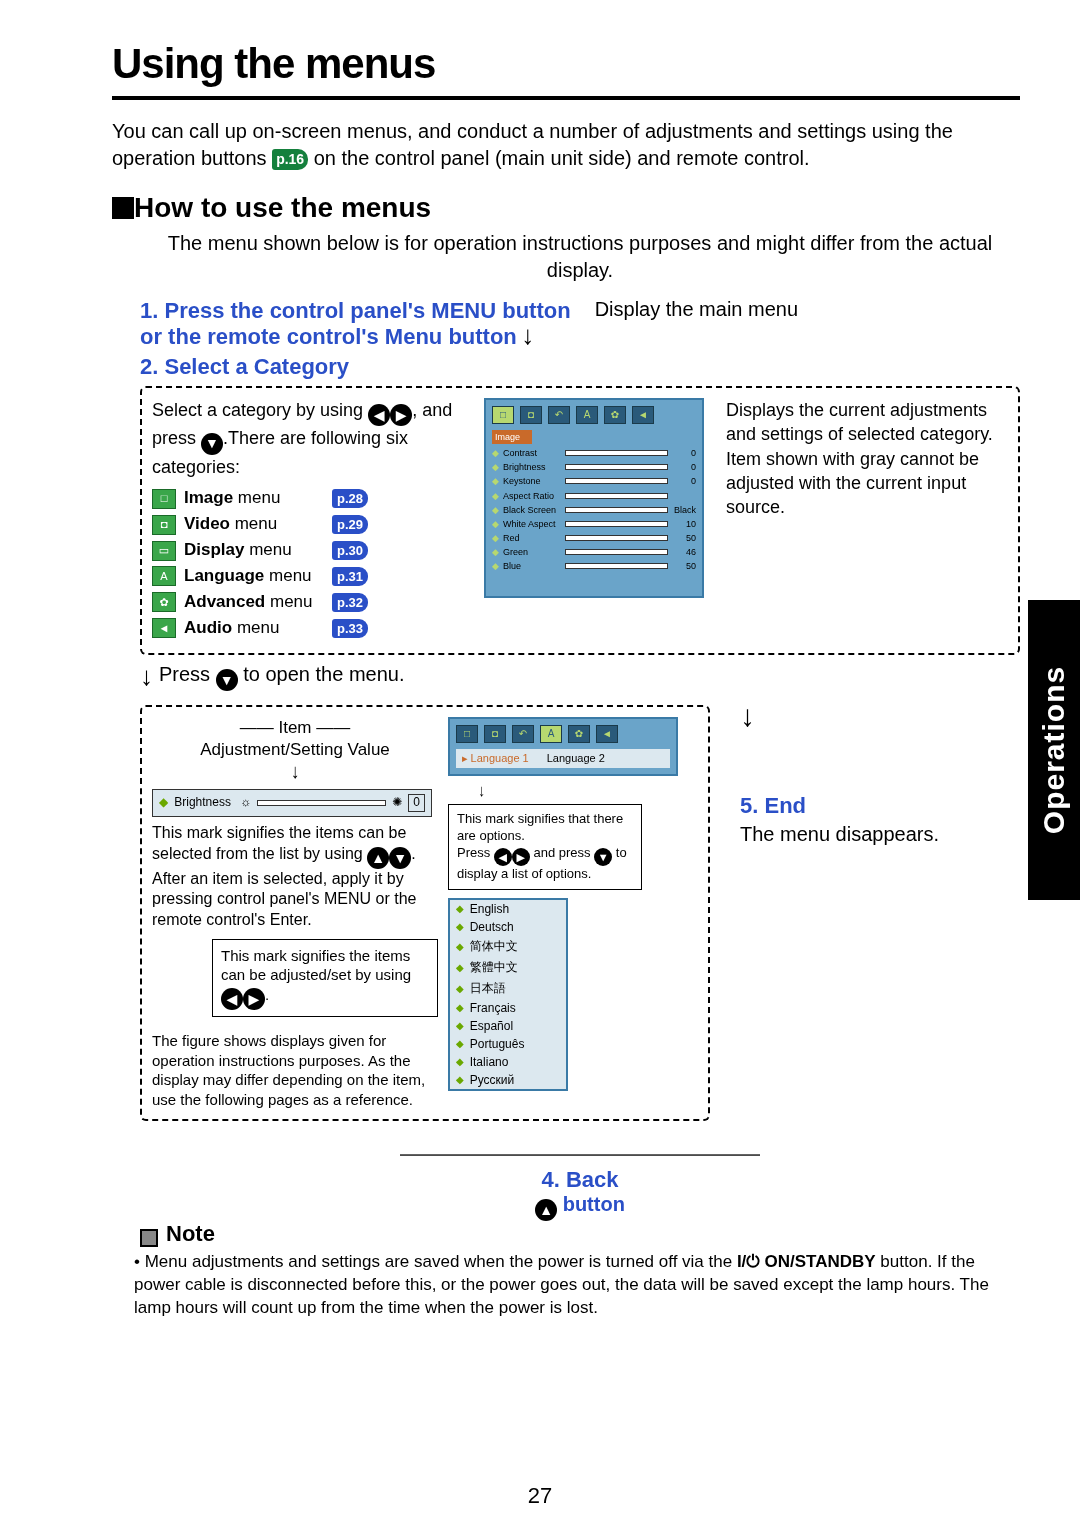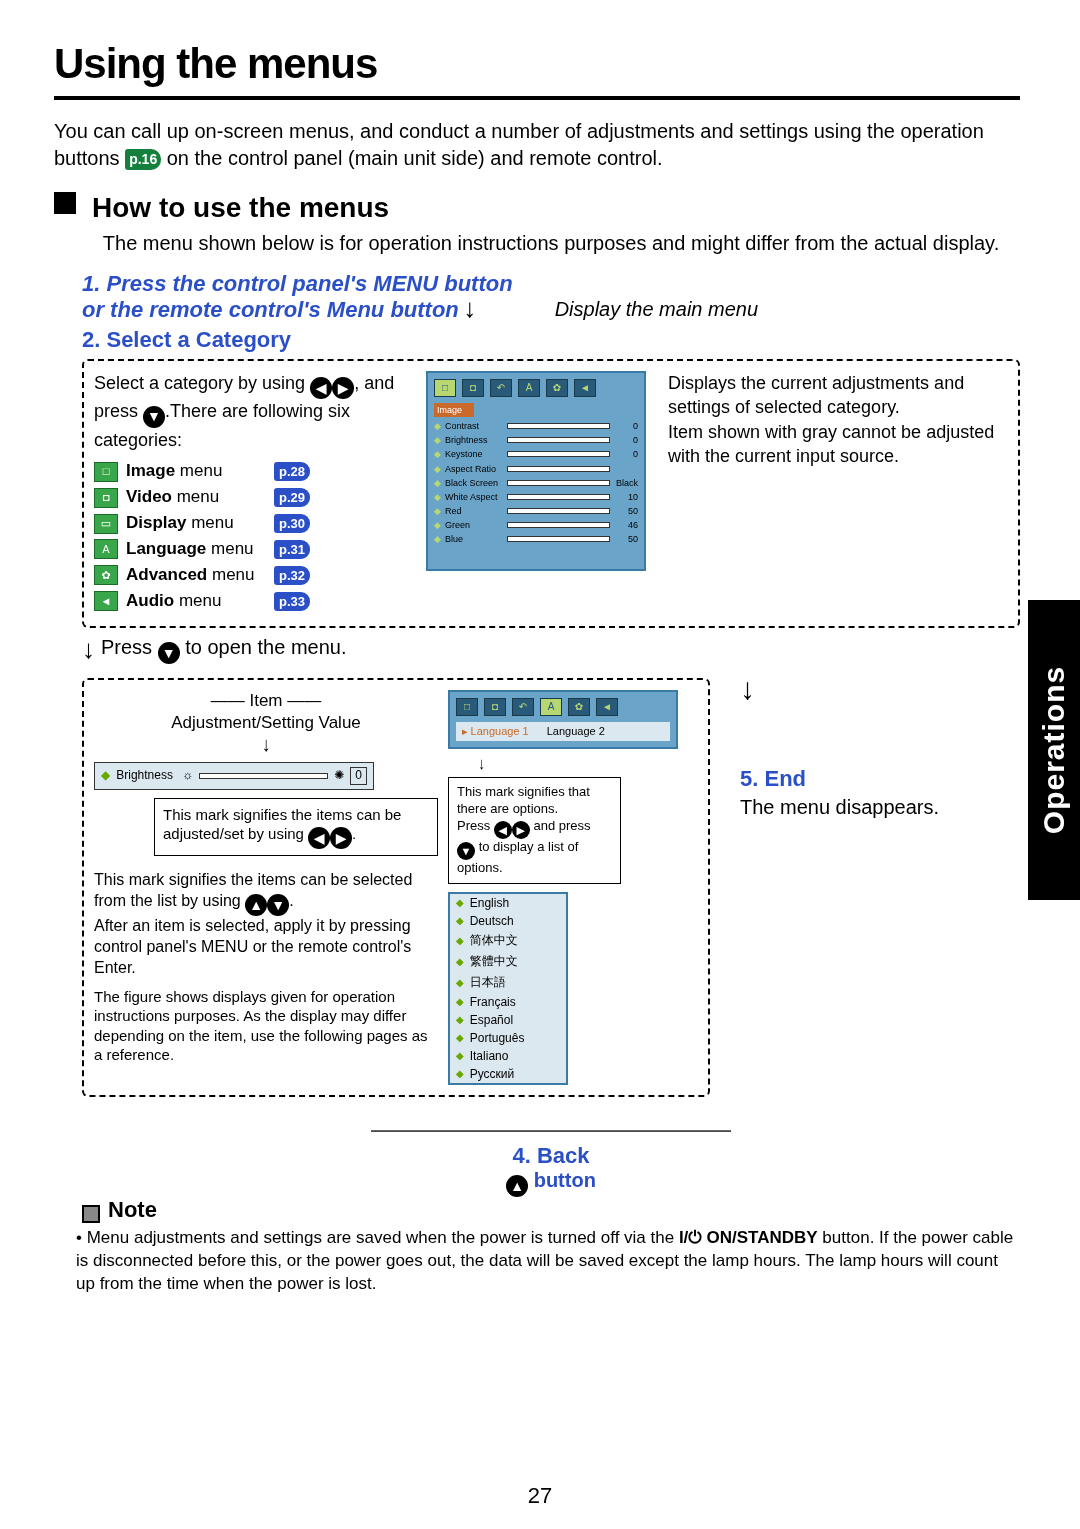--- a/index.html
+++ b/index.html
@@ -1,27 +1,27 @@
 <!DOCTYPE html>
 <html><head>
 <meta charset="utf-8">
 <style>
   * { box-sizing: border-box; margin: 0; padding: 0; }
   body { font-family: Arial, Helvetica, sans-serif; background: #fff; color: #000; width: 1080px; margin: 0 auto; position: relative; }
-  .page { padding: 40px 60px 30px 54px; position: relative; min-height: 1529px; }
+  .page { padding: 40px 60px 30px 112px; position: relative; min-height: 1529px; }
   .hr { border-top: 4px solid #000; margin: 8px 0 18px 0; }
   .title { font-size: 42px; font-weight: bold; letter-spacing: -1px; }
   .intro { font-size: 20px; line-height: 1.35; margin-bottom: 20px; }
   .pref { display: inline-block; background: #15803d; color: #fff; font-weight: bold; font-size: 14px; padding: 1px 4px; border-radius: 3px 10px 10px 3px; position: relative; vertical-align: 1px; }
-  .section-row { display: flex; gap: 16px; margin-bottom: 6px; }
+  .section-row { display: flex; align-items: center; gap: 0; margin-bottom: 6px; }
   .blackbox { width: 22px; height: 22px; background: #000; }
   .section-title { font-size: 28px; font-weight: bold; }
   .section-body { font-size: 20px; line-height: 1.35; margin: 0 0 14px 28px; text-align: center; }
   .step-blue { color: #2a4fc7; font-weight: bold; font-size: 22px; }
-  .step1 { display: flex; align-items: flex-end; gap: 42px; font-style: italic; }
+  .step1 { display: flex; align-items: flex-start; gap: 24px; }
   .arrow-down { font-size: 26px; line-height: 0.5; }
   .plain { font-size: 20px; }
   .dashed-box { border: 2px dashed #000; border-radius: 6px; padding: 10px; margin-top: 6px; }
   .columns { display: flex; gap: 12px; }
   .col { flex: 1; font-size: 18px; line-height: 1.35; }
   .inlinebtn { display:inline-flex; width:22px; height:22px; background:#000; color:#fff; border-radius:50%; align-items:center; justify-content:center; font-size:14px; vertical-align:-4px; }
   .menu-list { margin-top: 8px; }
   .menu-row { display: flex; align-items: center; gap: 8px; margin: 3px 0; font-size: 17px; }
   .menu-icon { width: 24px; height: 20px; background: #3aa64a; border: 1px solid #1a6a28; display:flex; align-items:center; justify-content:center; font-size:11px; color:#fff; }
   .menu-label { flex: 0 0 140px; }
@@ -217,50 +217,50 @@
             <span class="uarr">↓</span>
           </div>
           <div class="brightness-bar">
             <span style="color:#6aa800">◆</span>
             <span style="flex:0 0 60px">Brightness</span>
             <span>☼</span>
             <span style="flex:1; height:6px; background:#fff; border:1px solid #333; display:inline-block"></span>
             <span>✺</span>
             <span style="border:1px solid #333; padding:0 4px">0</span>
           </div>
+          <div>
+            <span>This mark signifies the items can be selected from the list by using </span>
+            <span class="inlinebtn">▲</span><span class="inlinebtn">▼</span>.<br>
+            <span>After an item is selected, apply it by pressing control panel's MENU or the remote control's Enter.</span>
+          </div>
           <div style="margin:8px 0 14px 60px">
             <div class="callout">
               <span>This mark signifies the items can be adjusted/set by using </span>
               <span class="inlinebtn">◀</span><span class="inlinebtn">▶</span>.
             </div>
-          </div>
-          <div>
-            <span>This mark signifies the items can be selected from the list by using </span>
-            <span class="inlinebtn">▲</span><span class="inlinebtn">▼</span>.<br>
-            <span>After an item is selected, apply it by pressing control panel's MENU or the remote control's Enter.</span>
           </div>
           <div class="figure-note">The figure shows displays given for operation instructions purposes. As the display may differ depending on the item, use the following pages as a reference.</div>
         </div>
         <div class="right-diag">
           <div class="small-osd">
             <div class="osd-tabs">
               <div class="osd-tab">□</div>
               <div class="osd-tab">◘</div>
               <div class="osd-tab">↶</div>
               <div class="osd-tab active">A</div>
               <div class="osd-tab">✿</div>
               <div class="osd-tab">◄</div>
             </div>
             <div class="lang-row">
               <span style="color:#c96a2a">▸ <span>Language 1</span></span>
               <span>Language 2</span>
             </div>
           </div>
           <div style="margin:6px 0 6px 30px"><span class="uarr">↓</span></div>
-          <div class="callout" style="font-size:13px; width:173px">
+          <div class="callout" style="font-size:13px; width:194px">
             <span style="white-space:pre-line">This mark signifies that there are options.
 Press </span>
             <span class="inlinebtn" style="width:18px;height:18px;font-size:11px">◀</span><span class="inlinebtn" style="width:18px;height:18px;font-size:11px">▶</span>
             <span> and press </span>
             <span class="inlinebtn" style="width:18px;height:18px;font-size:11px">▼</span>
             <span> to display a list of options.</span>
           </div>
           <div class="lang-list" id="lang-list">
               <div>
                 <span class="dot">◆</span>

